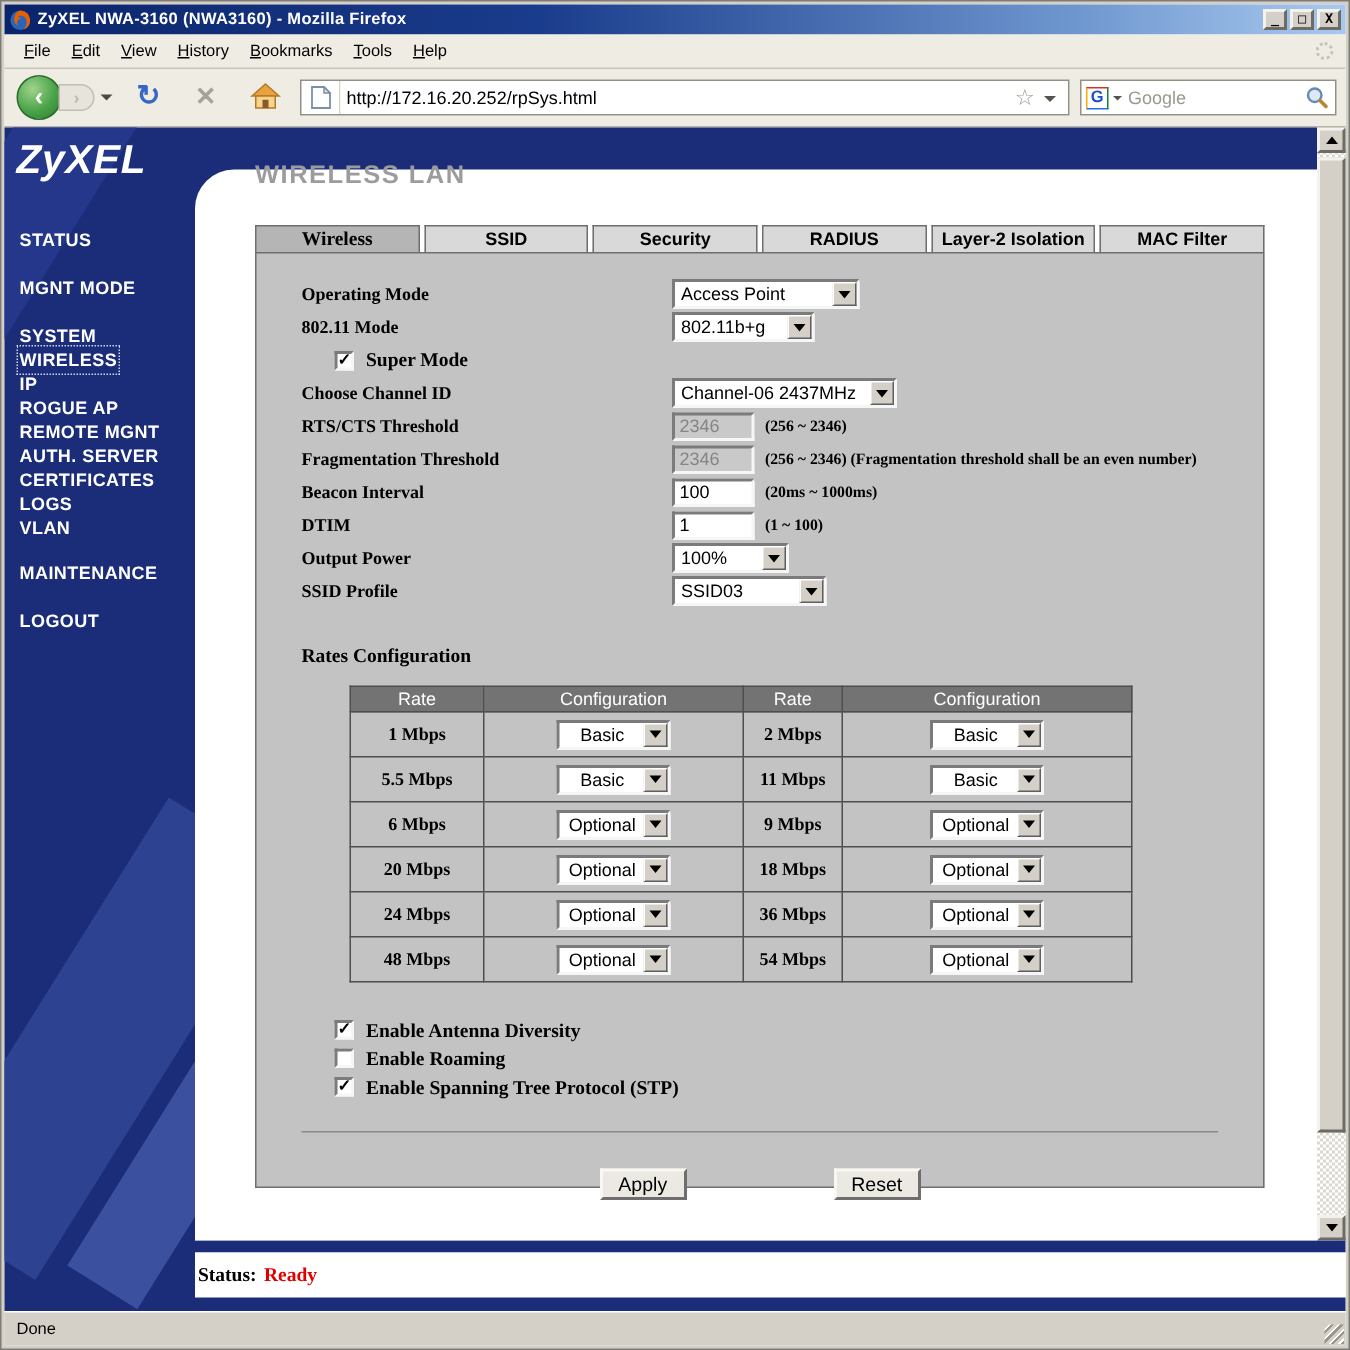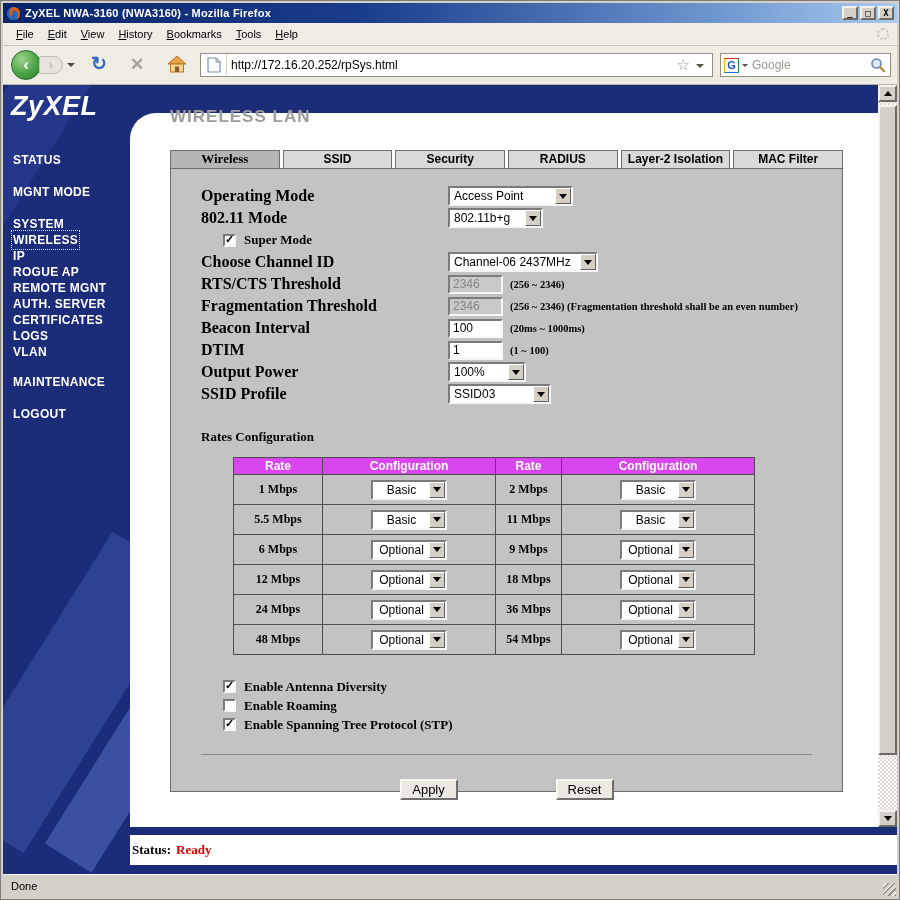--- a/index.html
+++ b/index.html
@@ -55,40 +55,40 @@
   .mainframe { flex:0 0 742px; display:flex; }
   .pagearea { flex:1; background:#1b2c79; position:relative; }
   .page-white { position:absolute; left:0; right:0; top:28px; bottom:0; background:#fff; border-top-left-radius:26px; }
   .page-title { position:absolute; left:40px; top:22px; font-size:17px; font-weight:bold; letter-spacing:1px; color:#9c9c9c; }
   .tabs { position:absolute; left:40px; top:65px; width:673px; height:18px; display:flex; gap:3px; }
   .tab { flex:1; font-size:12px; font-weight:bold; text-align:center; line-height:16px; background:#d9d9d9; border:1px solid #6e6e6e; border-bottom:none; color:#000; }
   .tab.active { background:#b5b5b5; font-family:"Liberation Serif",serif; font-size:13px; }
   .panel { position:absolute; left:40px; top:83px; width:673px; height:624px; background:#c3c3c3; border:1px solid #6e6e6e; padding:16px 0 0 30px; }
 
   .frow { height:22px; display:flex; align-items:center; }
-  .flabel { width:247px; flex:0 0 247px; font-family:"Liberation Serif",serif; font-size:16px; font-weight:bold; color:#000; }
+  .flabel { width:247px; flex:0 0 247px; font-family:"Liberation Serif",serif; font-size:12px; font-weight:bold; color:#000; }
   .fhint { font-family:"Liberation Serif",serif; font-size:10.5px; font-weight:bold; margin-left:7px; white-space:nowrap; }
 
   .sel { display:inline-flex; height:20px; background:#fff; border:2px solid; border-color:#7b7b7b #f6f6f6 #f6f6f6 #7b7b7b; align-items:center; }
   .sel-text { flex:1; font-size:12px; padding:0 3px 0 4px; white-space:nowrap; overflow:hidden; }
   .sel-btn { width:16px; height:16px; flex:0 0 16px; background:#d4d0c8; border:1px solid; border-color:#fff #5f5f5f #5f5f5f #fff; display:flex; align-items:center; justify-content:center; }
   .sel-btn::after { content:""; width:0; height:0; border:4px solid transparent; border-top:5px solid #000; margin-top:4px; }
   .w125{width:125px;} .w95{width:95px;} .w150{width:150px;} .w78{width:78px;} .w103{width:103px;} .w76{width:76px;}
 
   .tinput { width:55px; height:19px; background:#fff; border:2px solid; border-color:#7b7b7b #f6f6f6 #f6f6f6 #7b7b7b; font-size:12px; font-family:"Liberation Sans",sans-serif; padding:0 3px; color:#000; }
   .tinput:disabled { background:#c9c9c9; color:#858585; }
 
   .cbx { width:13px; height:13px; background:#fff; border:2px solid; border-color:#7b7b7b #f6f6f6 #f6f6f6 #7b7b7b; flex:0 0 13px; position:relative; }
   .cbx.checked::after { content:"\2713"; position:absolute; left:0px; top:-3px; font-size:11px; font-weight:bold; color:#000; }
   .cbx-label { font-family:"Liberation Serif",serif; font-size:13px; font-weight:bold; margin-left:8px; }
   .cbx-row { display:flex; align-items:center; height:19px; margin-left:22px; }
 
   .rates-title { margin-top:24px; font-family:"Liberation Serif",serif; font-size:13px; font-weight:bold; }
   table.rates { border-collapse:collapse; margin:12px 0 0 32px; }
-  table.rates th { background:#d946ef; color:#fff; font-size:12px; font-weight:bold; border:1px solid #4e4e4e; height:17px; }
+  table.rates th { background:#737373; color:#fff; font-size:12px; font-weight:normal; border:1px solid #4e4e4e; height:17px; }
   table.rates td { border:1px solid #4e4e4e; height:30px; text-align:center; }
   td.ratecell { font-family:"Liberation Serif",serif; font-size:12px; font-weight:bold; }
   .cw1{width:89px;} .cw2{width:173px;} .cw3{width:66px;} .cw4{width:193px;}
 
   .divider { margin:20px 30px 0 0; border-top:1px solid #8a8a8a; }
   .btnrow { margin-top:24px; display:flex; justify-content:center; gap:98px; padding-right:30px; }
   .pbtn { width:58px; height:21px; background:#ece9e2; border:2px solid; border-color:#f8f7f4 #6e6e6e #6e6e6e #f8f7f4; font-size:13px; font-family:"Liberation Sans",sans-serif; color:#000; }
 
   
   .scrollbar { flex:0 0 19px; background:#efeee8; background-image:conic-gradient(#ffffff 25%, #dcd8d0 0 50%, #ffffff 0 75%, #dcd8d0 0); background-size:4px 4px; display:flex; flex-direction:column; }
@@ -314,21 +314,21 @@
                         <span class="sel-text">Optional</span>
                         <span class="sel-btn"></span>
                       </span></td>
                 <td class="ratecell">9 Mbps</td>
                 <td><span class="sel w76">
                         <span class="sel-text">Optional</span>
                         <span class="sel-btn"></span>
                       </span></td>
               </tr>
               <tr>
-                <td class="ratecell">12 Mbps</td>
+                <td class="ratecell">20 Mbps</td>
                 <td><span class="sel w76">
                         <span class="sel-text">Optional</span>
                         <span class="sel-btn"></span>
                       </span></td>
                 <td class="ratecell">18 Mbps</td>
                 <td><span class="sel w76">
                         <span class="sel-text">Optional</span>
                         <span class="sel-btn"></span>
                       </span></td>
               </tr>

